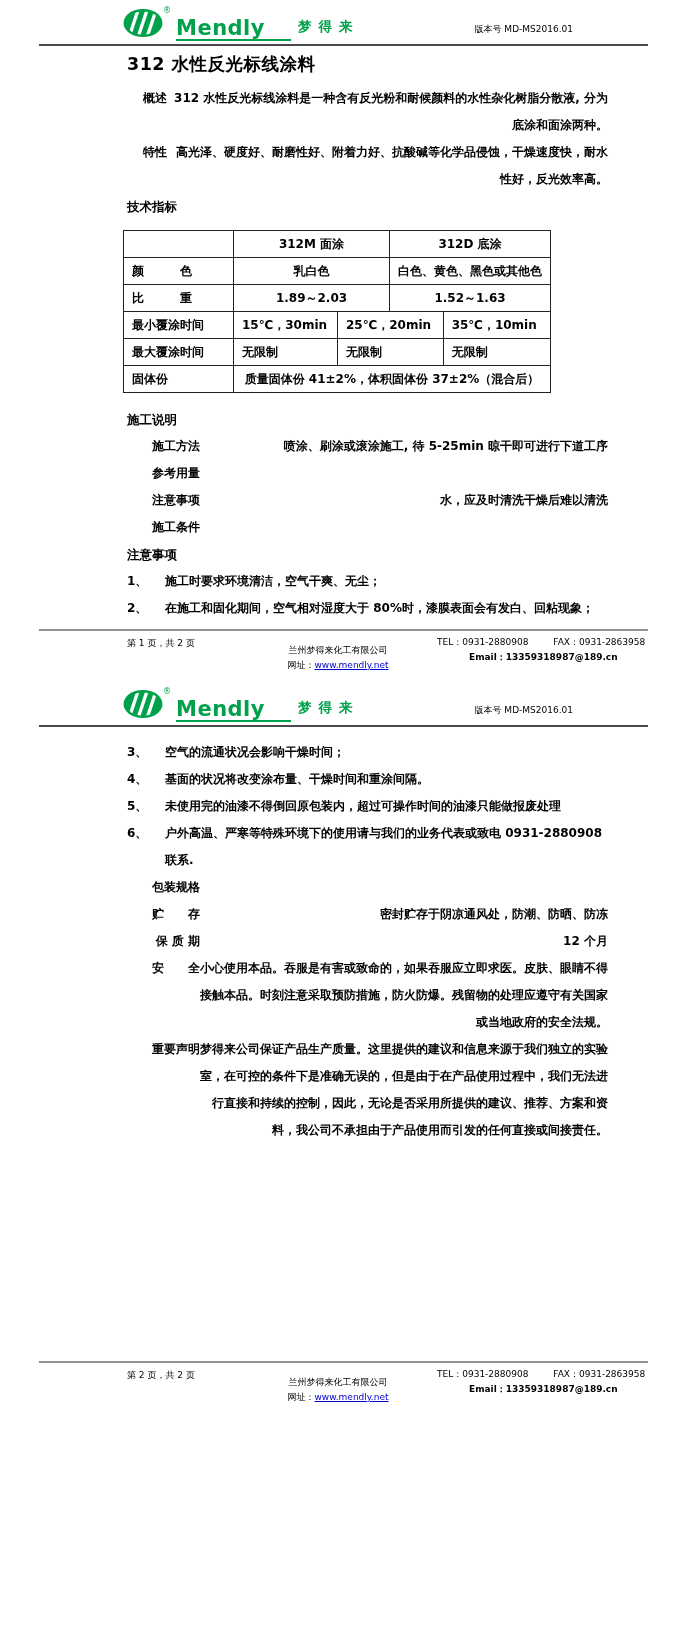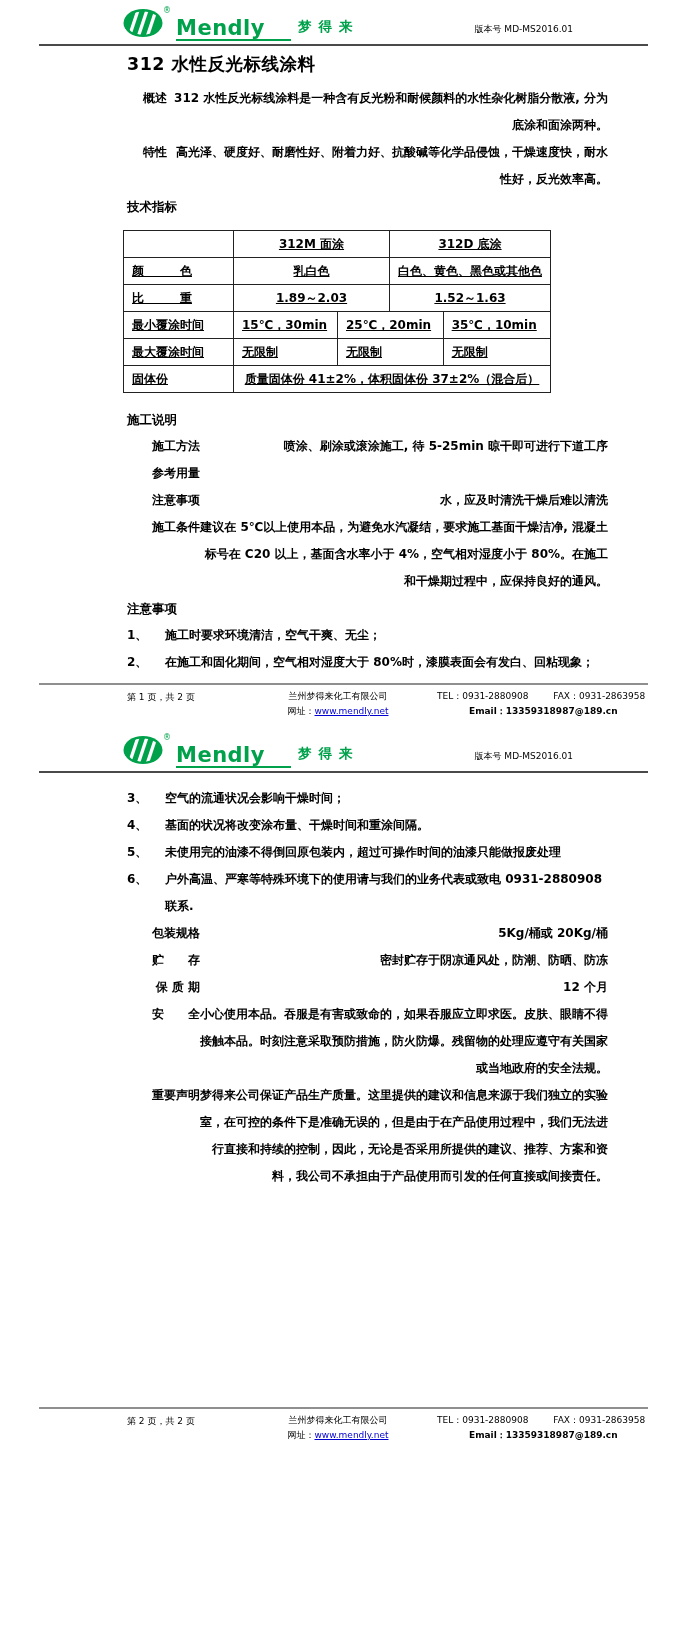--- a/index.html
+++ b/index.html
@@ -28,30 +28,30 @@
   .lv.w .lbl { flex:0 0 73px; }
   .lv .val { flex:1; }
   h2.sec { font-size:12.5px; font-weight:800; line-height:27px; }
   .note { display:flex; align-items:flex-start; }
   .note .num { flex:0 0 38px; }
   .note .val { flex:1; }
 
   
   .spec-table { border-collapse:collapse; margin:10px 0 3px -4px; font-size:12px; table-layout:fixed; }
   .spec-table td { border:1.5px solid #222; padding:2px 8px; height:27px; line-height:17px;
-                   font-weight:600; overflow:hidden; white-space:nowrap;text-decoration:underline; }
+                   font-weight:600; overflow:hidden; white-space:nowrap; }
   .spec-table .c-label { width:110px; }
   .spec-table .c-data { width:52px; }
   .ct { text-align:center; }
 
   
   .page-footer { margin:7px 39px 0; border-top:2px solid #8f8f8f; padding-top:4px;
                  display:flex; font-size:9px; font-weight:500; line-height:15px; }
   .f-page { margin-left:88px; flex:0 0 122px; padding-top:1px; }
-  .f-mid { flex:0 0 178px; text-align:center; }
+  .f-mid { flex:0 0 178px; text-align:center;margin-top:8px; }
   .f-right { margin-left:10px; }
   .f-telrow .fax { margin-left:22px; }
   .f-email { margin-left:32px;font-weight:bold; }
   a.weblink { color:#0000d0; text-decoration:underline; }
 
   .page2-header { margin-top:8px; }
   .p2-start { margin-top:12px; }
   .spacer { height:210px; }
 </style>
 </head>
@@ -151,21 +151,20 @@
     </div>
     <div class="lv w">
       <span class="lbl">参考用量</span>
     </div>
     <div class="lv w">
       <span class="lbl">注意事项</span>
       <span class="val">水，应及时清洗干燥后难以清洗</span>
     </div>
     <div class="lv w">
       <span class="lbl">施工条件</span>
-      <span class="val">建议在 5℃以上使用本品，为避免水汽凝结，要求施工基面干燥洁净, 混凝土标号在 C20 以上，基面含水率小于 4%，空气相对湿度小于 80%。在施工和干燥期过程中，应保持良好的通风。</span>
     </div>
 
     <h2 class="sec">注意事项</h2>
     <div class="note">
       <span class="num">1、</span>
       <span class="val">施工时要求环境清洁，空气干爽、无尘；</span>
     </div>
     <div class="note">
       <span class="num">2、</span>
       <span class="val">在施工和固化期间，空气相对湿度大于 80%时，漆膜表面会有发白、回粘现象；</span>
@@ -227,21 +226,20 @@
       <span class="num">5、</span>
       <span class="val">未使用完的油漆不得倒回原包装内，超过可操作时间的油漆只能做报废处理</span>
     </div>
     <div class="note">
       <span class="num">6、</span>
       <span class="val">户外高温、严寒等特殊环境下的使用请与我们的业务代表或致电 0931-2880908 联系.</span>
     </div>
 
     <div class="lv w">
       <span class="lbl">包装规格</span>
-      <span class="val">5Kg/桶或 20Kg/桶</span>
     </div>
     <div class="lv w">
       <span class="lbl">贮　　存</span>
       <span class="val">密封贮存于阴凉通风处，防潮、防晒、防冻</span>
     </div>
     <div class="lv w">
       <span class="lbl">保 质 期</span>
       <span class="val">12 个月</span>
     </div>
     <div class="lv w">

